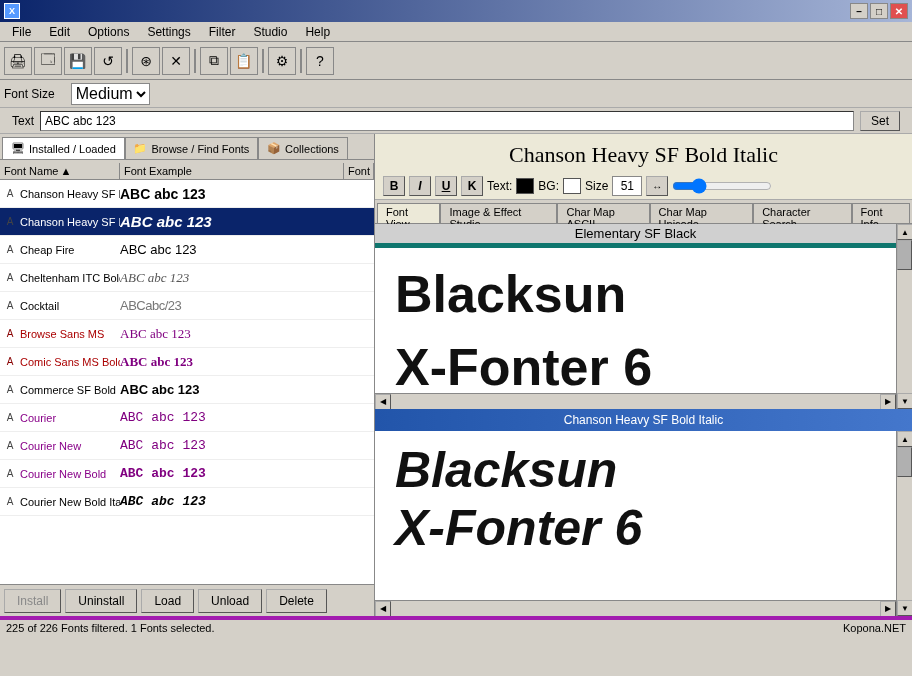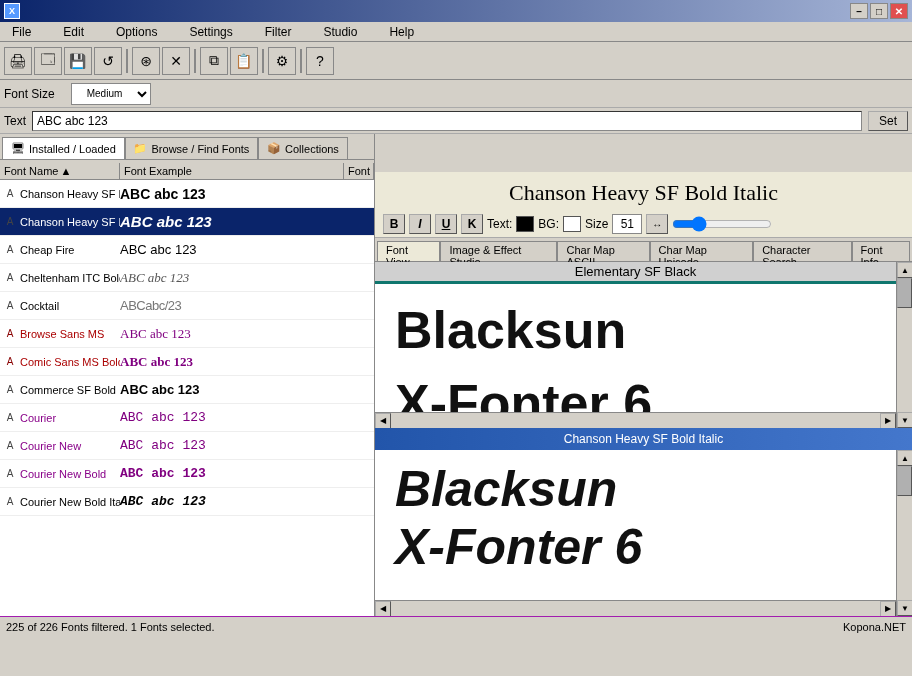--- a/index.html
+++ b/index.html
@@ -23,21 +23,21 @@
     .tb-btn { width: 18px; height: 16px; background: #d4d0c8; border: 1px solid #888; display: flex; align-items: center; justify-content: center; font-size: 10px; color: #000; cursor: pointer; }
     .tb-btn.close-btn { background: #e05050; color: white; }
     
     
     .menu-bar {
       background: #d4d0c8;
       height: 20px;
       display: flex;
       align-items: center;
       padding: 0 4px;
-      gap: 16px;
+      gap: 2px;
       border-bottom: 1px solid #888;
     }
     .menu-item { padding: 2px 8px; font-size: 12px; cursor: pointer; }
     
     
     .toolbar {
       background: #d4d0c8;
       height: 38px;
       display: flex;
       align-items: center;
@@ -63,29 +63,29 @@
       align-items: center;
       padding: 2px 4px;
       gap: 16px;
       border-bottom: 1px solid #aaa;
     }
     .font-size-bar label { font-size: 12px; }
     .font-size-select {
       height: 22px;
       background: white;
       border: 1px solid #888;
-      font-size: 10px;
-      padding: 0 11px;
+      font-size: 16px;
+      padding: 0 0;
     }
     .text-input-row {
       background: #d4d0c8;
       height: 26px;
       display: flex;
       align-items: center;
-      padding: 2px 4px;
+      padding: 2px 12px;
       gap: 6px;
       border-bottom: 1px solid #aaa;
     }
     .text-input-row label { font-size: 12px; }
     .text-input {
       flex: 1;
       height: 20px;
       border: 1px inset #888;
       background: white;
       font-size: 12px;
@@ -193,21 +193,21 @@
     .btn:disabled { color: #888; }
     
     
     .status-bar {
       height: 20px;
       background: #d4d0c8;
       display: flex;
       align-items: center;
       justify-content: space-between;
       padding: 0 6px;
-      border-top: 1px solid #a21caf;
+      border-top: 4px solid #a21caf;
       font-size: 11px;
     }
     
     
     .font-title {
       text-align: center;
       font-size: 22px;
       padding: 8px 4px 4px 4px;
       font-family: serif;
       background: #ece9d8;
@@ -271,21 +271,21 @@
       flex: 1;
       background: white;
       position: relative;
       overflow: hidden;
     }
     .preview-top-title {
       text-align: center;
       background: #d0d0d0;
       font-size: 13px;
       padding: 2px 0;
-      border-bottom: 3px solid #0f766e;
+      border-bottom: 5px solid #0f766e;
     }
     .preview-top-content {
       padding: 10px 20px;
       font-family: 'Arial Black', Arial, sans-serif;
       line-height: 1.4;
     }
     .preview-text-1 { font-size: 52px; font-weight: 900; color: #111; font-family: 'Arial Black', sans-serif; }
     .preview-text-2 { font-size: 52px; font-weight: 900; color: #111; font-family: 'Arial Black', sans-serif; }
     
     .divider-blue {
@@ -366,21 +366,20 @@
       display: flex; align-items: center; justify-content: center;
       font-size: 8px;
       cursor: pointer;
     }
     .h-scroll-track { flex: 1; background: #d4d0c8; }
     
     .right-main {
       display: flex;
       flex-direction: column;
       flex: 1;
-      margin-top: 38px;
     }
     
     .font-row.red-name .font-name { color: #aa0000; }
     .font-row.purple-name .font-name { color: #880088; }
   </style>
 </head>
 <body>
 
 <div class="title-bar">
   <div class="title-bar-left">
@@ -548,20 +547,27 @@
 
       <div class="font-row">
         <div class="font-row-icon">A</div>
         <div class="font-name">Courier New Bold Italic</div>
         <div class="font-example" style="font-family:'Courier New',monospace; font-weight:bold; font-style:italic; font-size:13px;">ABC  abc  123</div>
         <div class="font-extra"></div>
       </div>
 
     </div>
 
+    <div class="bottom-buttons">
+      <button class="btn" disabled="">Install</button>
+      <button class="btn">Uninstall</button>
+      <button class="btn">Load</button>
+      <button class="btn">Unload</button>
+      <button class="btn">Delete</button>
+    </div>
   </div>
 
   <div class="right-main">
 
     <div class="font-title">Chanson Heavy SF Bold Italic</div>
 
     <div class="format-toolbar">
       <button class="fmt-btn" style="font-weight:bold;">B</button>
       <button class="fmt-btn" style="font-style:italic;">I</button>
       <button class="fmt-btn" style="text-decoration:underline;">U</button>

